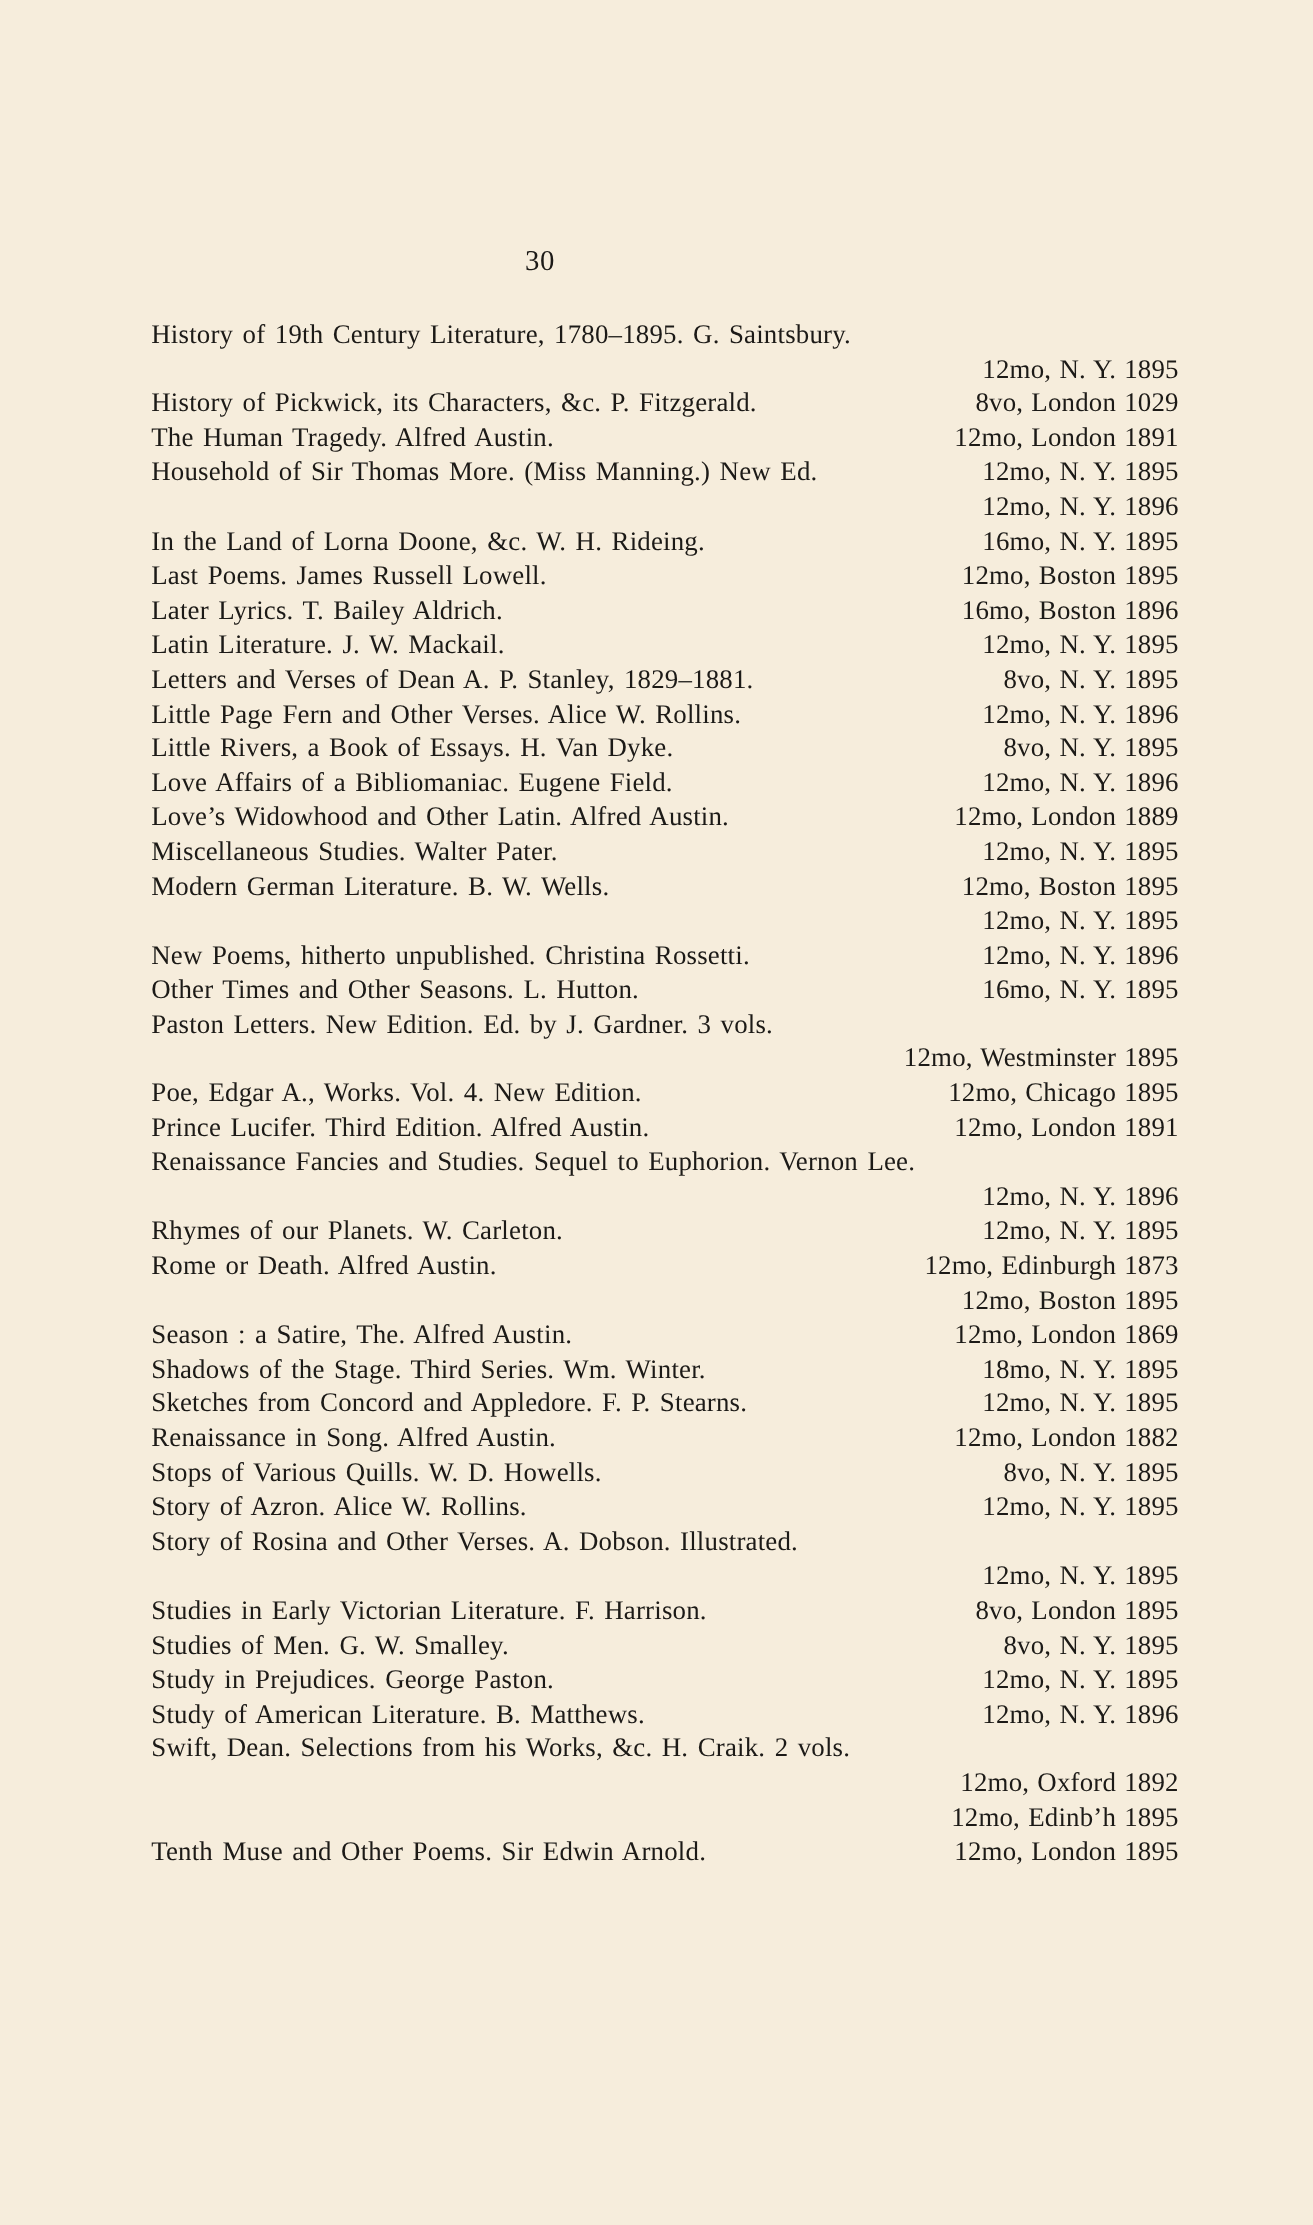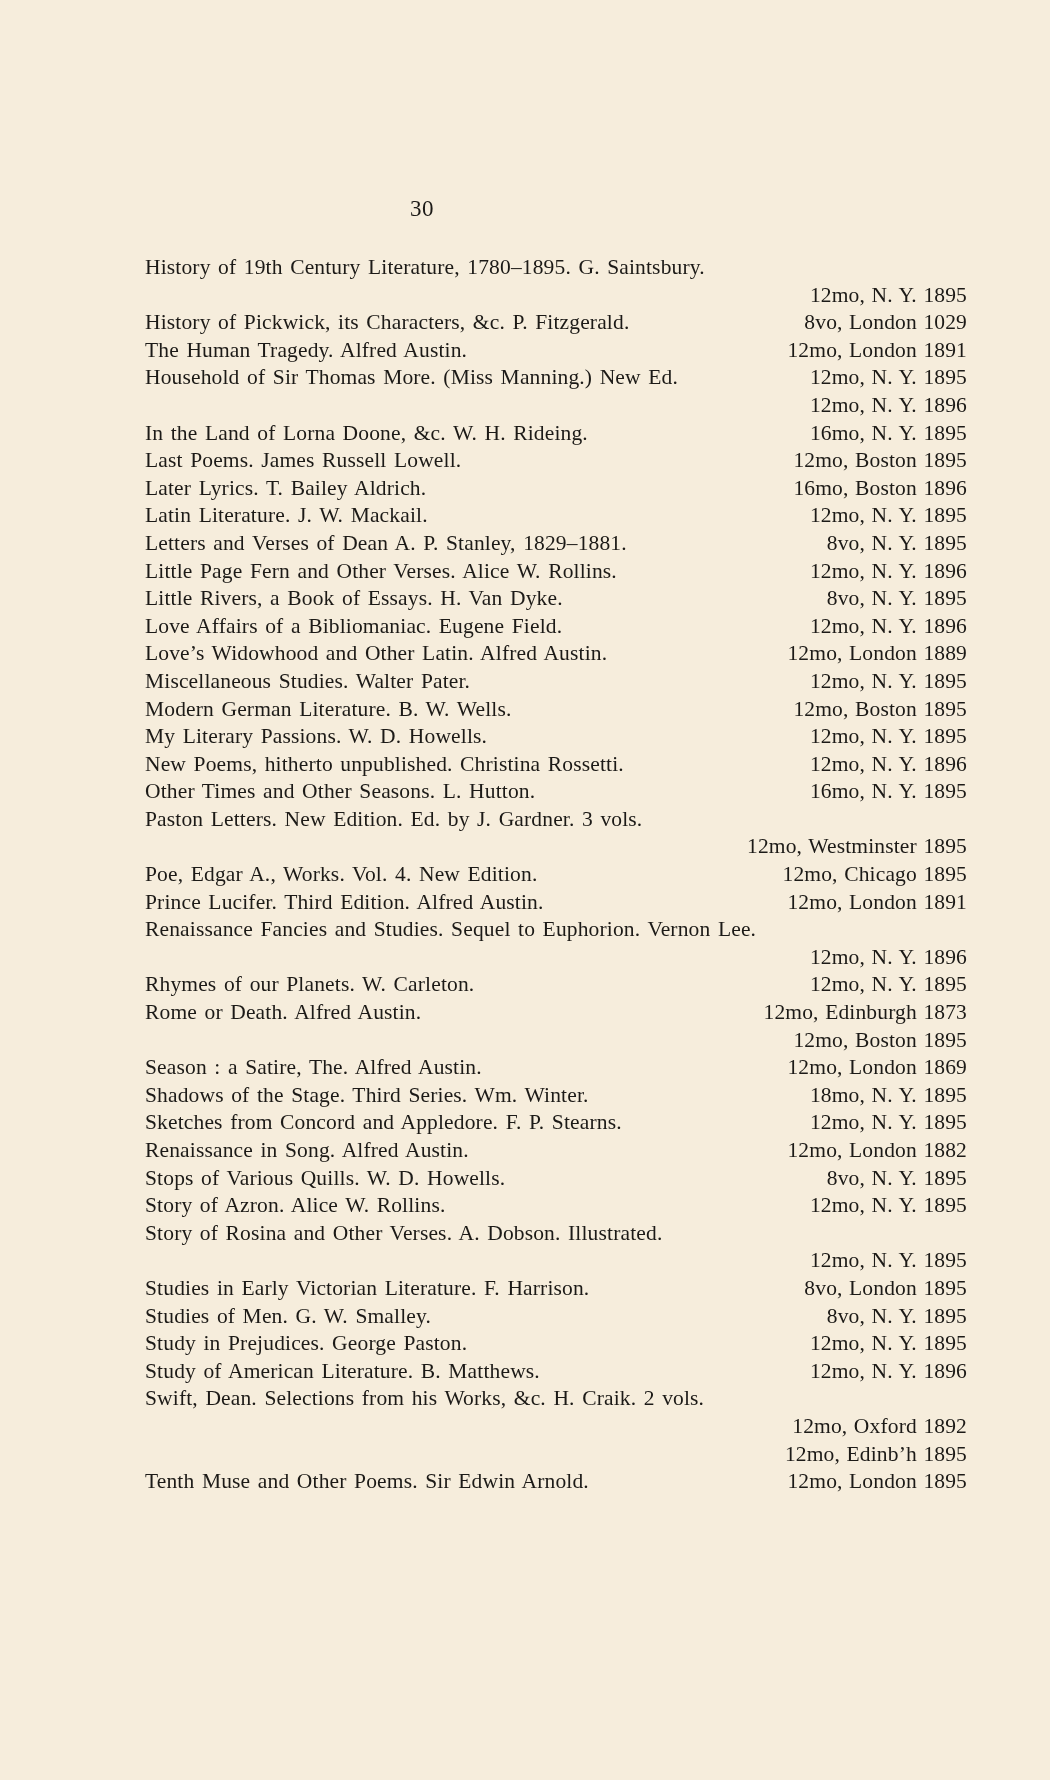--- a/index.html
+++ b/index.html
@@ -5,25 +5,25 @@
   html, body { margin: 0; padding: 0; }
   body {
     width: 1050px; height: 1780px;
     background: #f6eddc;
     position: relative;
     overflow: hidden;
     color: #1c1a17;
     font-family: "Liberation Serif", "DejaVu Serif", serif;
   }
   .page-number {
-    position: absolute; top: 196px; left: 4px; width: 836px;
+    position: absolute; top: 196px; left: 14px; width: 836px;
     text-align: center; font-size: 23px; letter-spacing: 0.5px;
   }
   .entries {
-    position: absolute; top: 254px; left: 121px; width: 822px; margin-left: 24px;
+    position: absolute; top: 254px; left: 121px; width: 822px;
   }
   .line {
     height: 27.6px; line-height: 27.6px;
     display: flex; justify-content: space-between; align-items: baseline;
     font-size: 21.5px; white-space: nowrap;
     letter-spacing: 0.15px;
   }
   .title { word-spacing: 2px; }
   .imprint { text-align: right; margin-left: auto; word-spacing: 1px; }
 </style>
@@ -92,21 +92,20 @@
     </div>
     <div class="line">
       <span class="title">Miscellaneous Studies.   Walter Pater.</span>
       <span class="imprint">12mo, N. Y. 1895</span>
     </div>
     <div class="line">
       <span class="title">Modern German Literature.   B. W. Wells.</span>
       <span class="imprint">12mo, Boston 1895</span>
     </div>
     <div class="line">
-      <span class="title">My Literary Passions.   W. D. Howells.</span>
       <span class="imprint">12mo, N. Y. 1895</span>
     </div>
     <div class="line">
       <span class="title">New Poems, hitherto unpublished.   Christina Rossetti.</span>
       <span class="imprint">12mo, N. Y. 1896</span>
     </div>
     <div class="line">
       <span class="title">Other Times and Other Seasons.   L. Hutton.</span>
       <span class="imprint">16mo, N. Y. 1895</span>
     </div>

